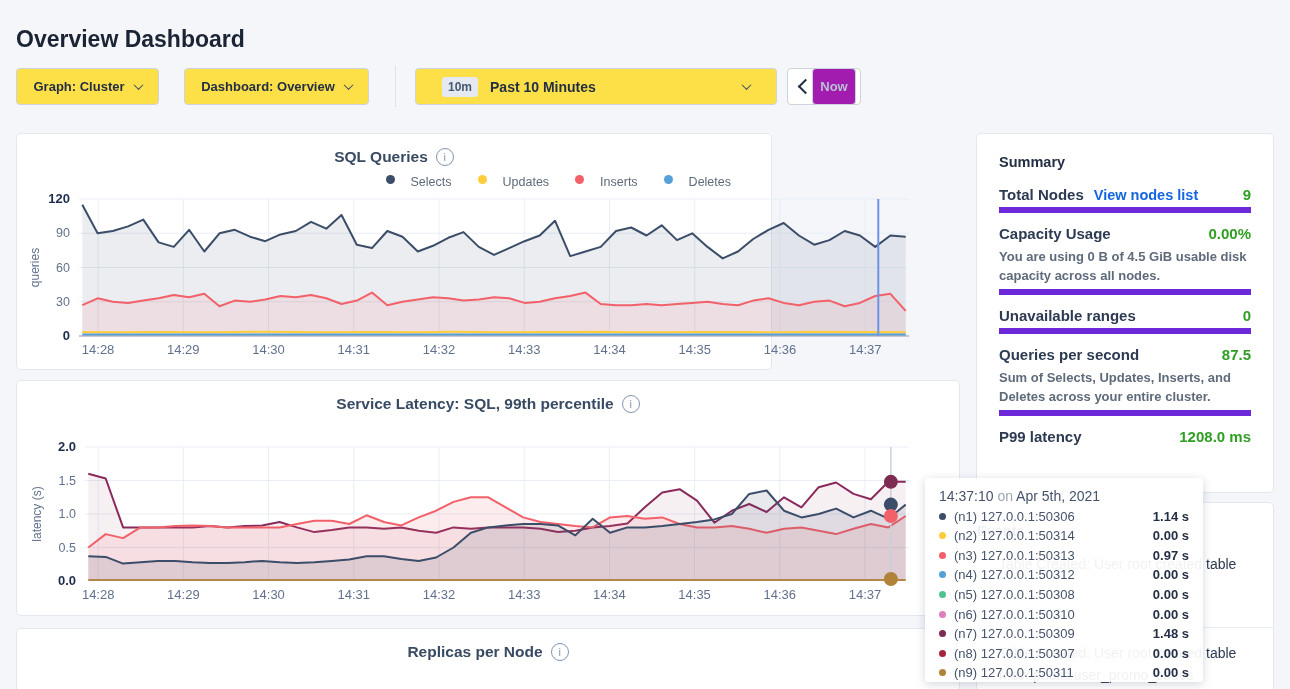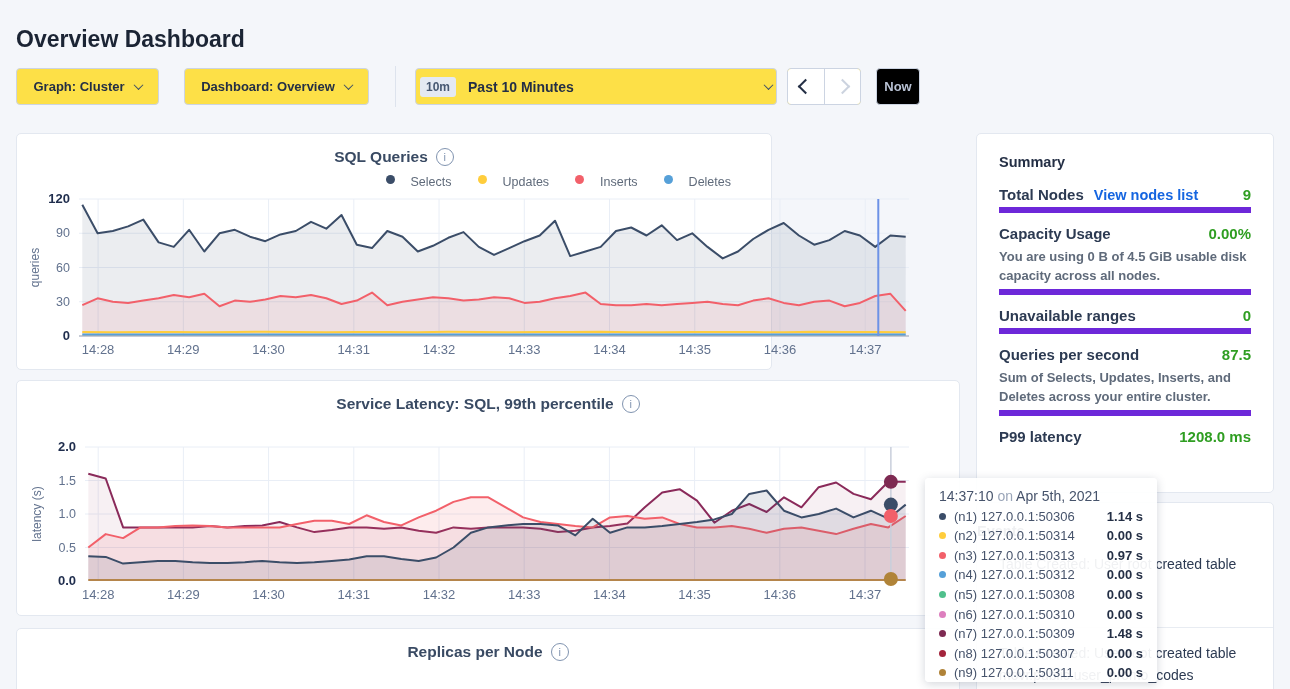--- a/index.html
+++ b/index.html
@@ -10,32 +10,32 @@
   
   .btn{position:absolute;top:68px;height:37px;box-sizing:border-box;display:flex;align-items:center;
        background:#fde047;border:1px solid #ccd4e2;border-radius:4px;cursor:pointer;font-size:13px;
        font-weight:bold;color:#242f45}
   .dd{justify-content:center;gap:10px}
   #dd-graph{left:16px;width:143px}
   #dd-dash{left:184px;width:185px}
   .chev{width:6px;height:6px;border-right:1.5px solid #3b4d68;border-bottom:1.5px solid #3b4d68;
         transform:rotate(45deg) translate(-1px,-1px);display:inline-block}
   #toolbar-divider{left:395px;top:66px;width:1px;height:41px;background:#dde3ed}
-  #time-sel{left:415px;width:362px;padding:0 4px;justify-content:flex-start}
+  #time-sel{left:415px;width:362px;padding:0 26px;justify-content:flex-start}
   .badge{background:#e4e9f2;border-radius:3px;padding:3px 6px;font-size:12px;font-weight:bold;color:#475872}
   #time-label{margin-left:12px;font-size:14px}
   #time-sel .chev{margin-left:auto}
   #pn-group{left:787px;width:74px;padding:0;overflow:hidden}
   .pn-btn{width:37px;height:100%;display:flex;align-items:center;justify-content:center;background:#fff;border:none;cursor:pointer}
   .pn-btn + .pn-btn{border-left:1px solid #ccd4e2}
   .bigchev{width:9px;height:9px;border-right:2.5px solid #242f45;border-bottom:2.5px solid #242f45;display:inline-block}
   .left{transform:rotate(135deg)}
   .right{transform:rotate(-45deg)}
   .dis{border-color:#ccd3df}
-  #now-btn{left:876px;width:44px;justify-content:center;color:#b9c2d4;background:#000000}
+  #now-btn{left:812px;width:44px;justify-content:center;color:#b9c2d4;background:#a21caf}
   
   .card{position:absolute;background:#fff;border:1px solid #e3e8f0;border-radius:5px;box-sizing:border-box}
   #card-sql{left:16px;top:133px;width:756px;height:237px}
   #card-lat{left:16px;top:380px;width:944px;height:236px}
   #card-rep{left:16px;top:628px;width:944px;height:120px}
   #card-sum{left:976px;top:133px;width:298px;height:360px}
   #card-ev{left:976px;top:502px;width:298px;height:240px}
   .ctitle{display:flex;justify-content:center;align-items:center;gap:8px;margin-top:14px;
           font-weight:bold;font-size:15.5px;color:#394a63}
   .info{width:16px;height:16px;border:1px solid #8194b0;border-radius:50%;color:#8194b0;font-size:11px;
@@ -53,21 +53,21 @@
   .sum-sec.first{border-top:none;margin-top:16px;padding-top:0}
   .sum-row{display:flex;align-items:baseline;font-size:15px;font-weight:bold}
   .sum-label{color:#2c3a52}
   .sum-link{color:#1565e0;margin-left:10px;text-decoration:none;font-size:14.5px}
   .sum-val{margin-left:auto;color:#2f9e22}
   .sum-desc{font-size:13px;color:#5f6a7a;line-height:19px;margin-top:5px;font-weight:bold}
   
   .ev-item{margin:14px 22px 0;font-size:14px;color:#2c3a52;line-height:22px}
   .ev-hr{border:none;border-top:1px solid #e8ecf2;margin:52px 0 0}
   
-  #tooltip{position:absolute;left:925px;top:478px;width:232px;height:204px;box-sizing:border-box;
+  #tooltip{position:absolute;left:925px;top:478px;width:278px;height:204px;box-sizing:border-box;
            background:rgba(255,255,255,0.93);border-radius:4px;padding:10px 14px;z-index:30;
            box-shadow:0 2px 10px rgba(60,70,90,0.22)}
   .tt-h{font-size:14px;color:#46536b}
   .tt-on{color:#9aa5b8}
   .tt-row{display:flex;align-items:center;margin-top:4.6px;font-size:13px;color:#46536b}
   .tt-dot{width:7px;height:7px;border-radius:50%;margin-right:8px;flex:none}
   .tt-val{margin-left:auto;font-weight:bold;color:#242f45}
 </style>
 </head>
 <body>

